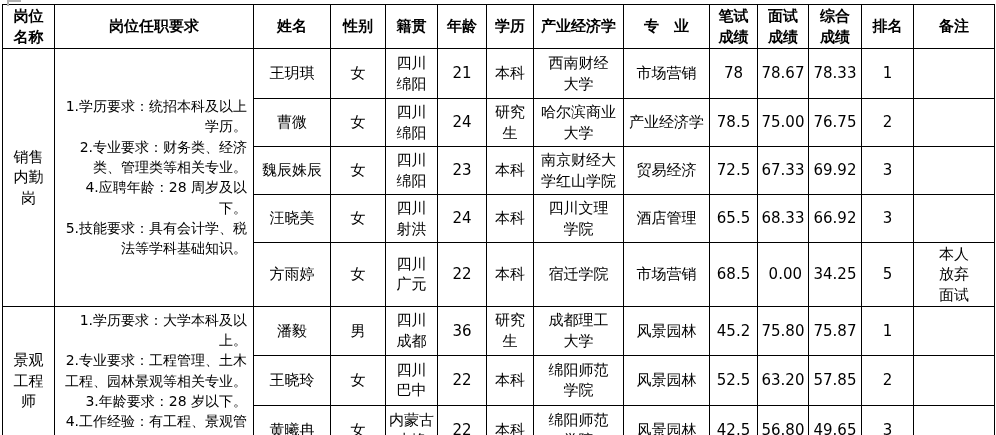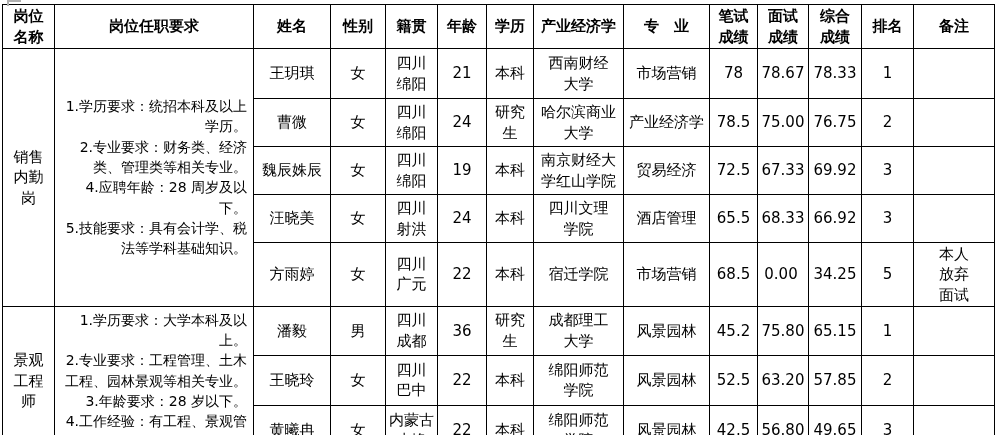--- a/index.html
+++ b/index.html
@@ -27,21 +27,21 @@
     overflow: hidden;
     font-weight: normal;
   }
   th { font-weight: bold; }
   td.req {
     text-align: right;
     font-size: 14px;
     line-height: 1.45;
     padding: 3px 6px;
   }
-  td.num-right { padding-right: 6px; }
+  td.num-right { text-align: right; padding-right: 6px; }
   tr.rh-head { height: 44px; padding-left: 12px; }
   tr.rh1 { height: 50px; }
   tr.rh2 { height: 48px; padding-left: 12px; }
   tr.rh3 { height: 48px; }
   tr.rh4 { height: 48px; }
   tr.rh5 { height: 54px; }
   tr.rh6 { height: 46px; }
   tr.rh7 { height: 47px; }
   tr.rh8 { height: 47px; }
   .edge-artifact-tl {
@@ -134,21 +134,21 @@
       <td>75.00</td>
       <td>76.75</td>
       <td>2</td>
       <td></td>
     </tr>
     <tr class="rh3">
       <td>魏辰姝辰</td>
       <td>女</td>
       <td>四川
 绵阳</td>
-      <td>19</td>
+      <td>23</td>
       <td>本科</td>
       <td>南京财经大
 学红山学院</td>
       <td>贸易经济</td>
       <td>72.5</td>
       <td>67.33</td>
       <td>69.92</td>
       <td>3</td>
       <td></td>
     </tr>
@@ -198,21 +198,21 @@
       <td>四川
 成都</td>
       <td>36</td>
       <td>研究
 生</td>
       <td>成都理工
 大学</td>
       <td>风景园林</td>
       <td>45.2</td>
       <td>75.80</td>
-      <td>65.15</td>
+      <td>75.87</td>
       <td>1</td>
       <td></td>
     </tr>
     <tr class="rh7">
       <td>王晓玲</td>
       <td>女</td>
       <td>四川
 巴中</td>
       <td>22</td>
       <td>本科</td>

